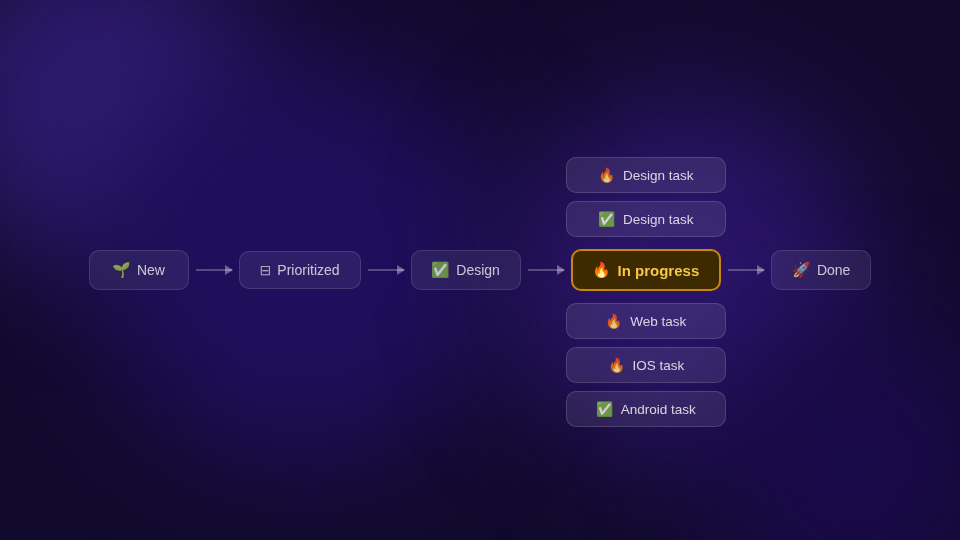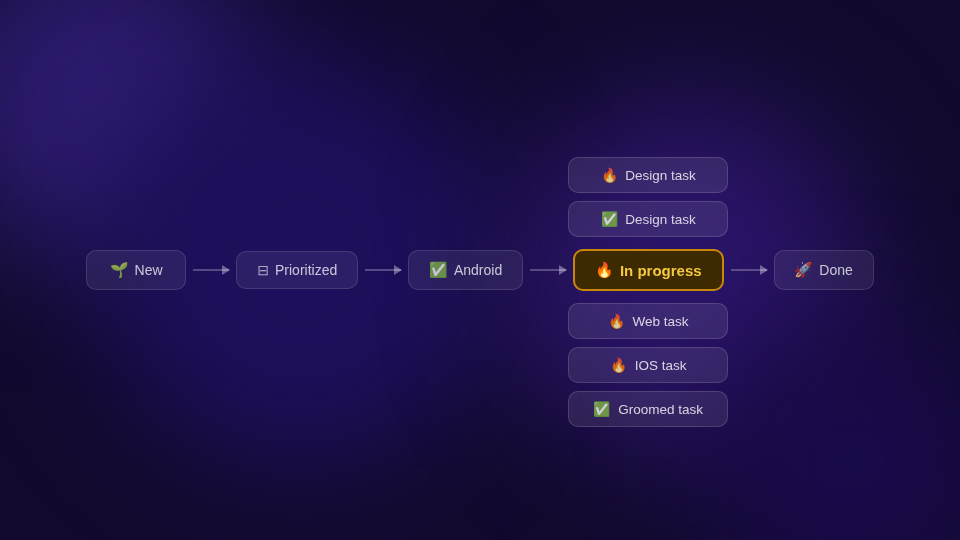--- a/index.html
+++ b/index.html
@@ -160,21 +160,21 @@
       <span class="emoji" style="font-size:14px; opacity:0.8;">⊟</span>
       <span>Prioritized</span>
     </div>
 
     <div class="arrow">
       <div class="arrow-line"></div>
     </div>
 
     <div class="stage-node">
       <span class="emoji">✅</span>
-      <span>Android</span>
+      <span>Design</span>
     </div>
 
     <div class="arrow">
       <div class="arrow-line"></div>
     </div>
 
     <div style="position: relative;">
 
       <div style="position:absolute; bottom: calc(100% + 12px); left:50%; transform:translateX(-50%); display:flex; flex-direction:column; gap:8px; align-items:center;">
 
@@ -202,21 +202,21 @@
           <span>Web task</span>
         </div>
 
         <div class="task-card">
           <span style="font-size:14px;">🔥</span>
           <span>IOS task</span>
         </div>
 
         <div class="task-card">
           <span style="font-size:14px;">✅</span>
-          <span>Groomed task</span>
+          <span>Android task</span>
         </div>
 
       </div>
 
     </div>
 
     <div class="arrow">
       <div class="arrow-line"></div>
     </div>
 

